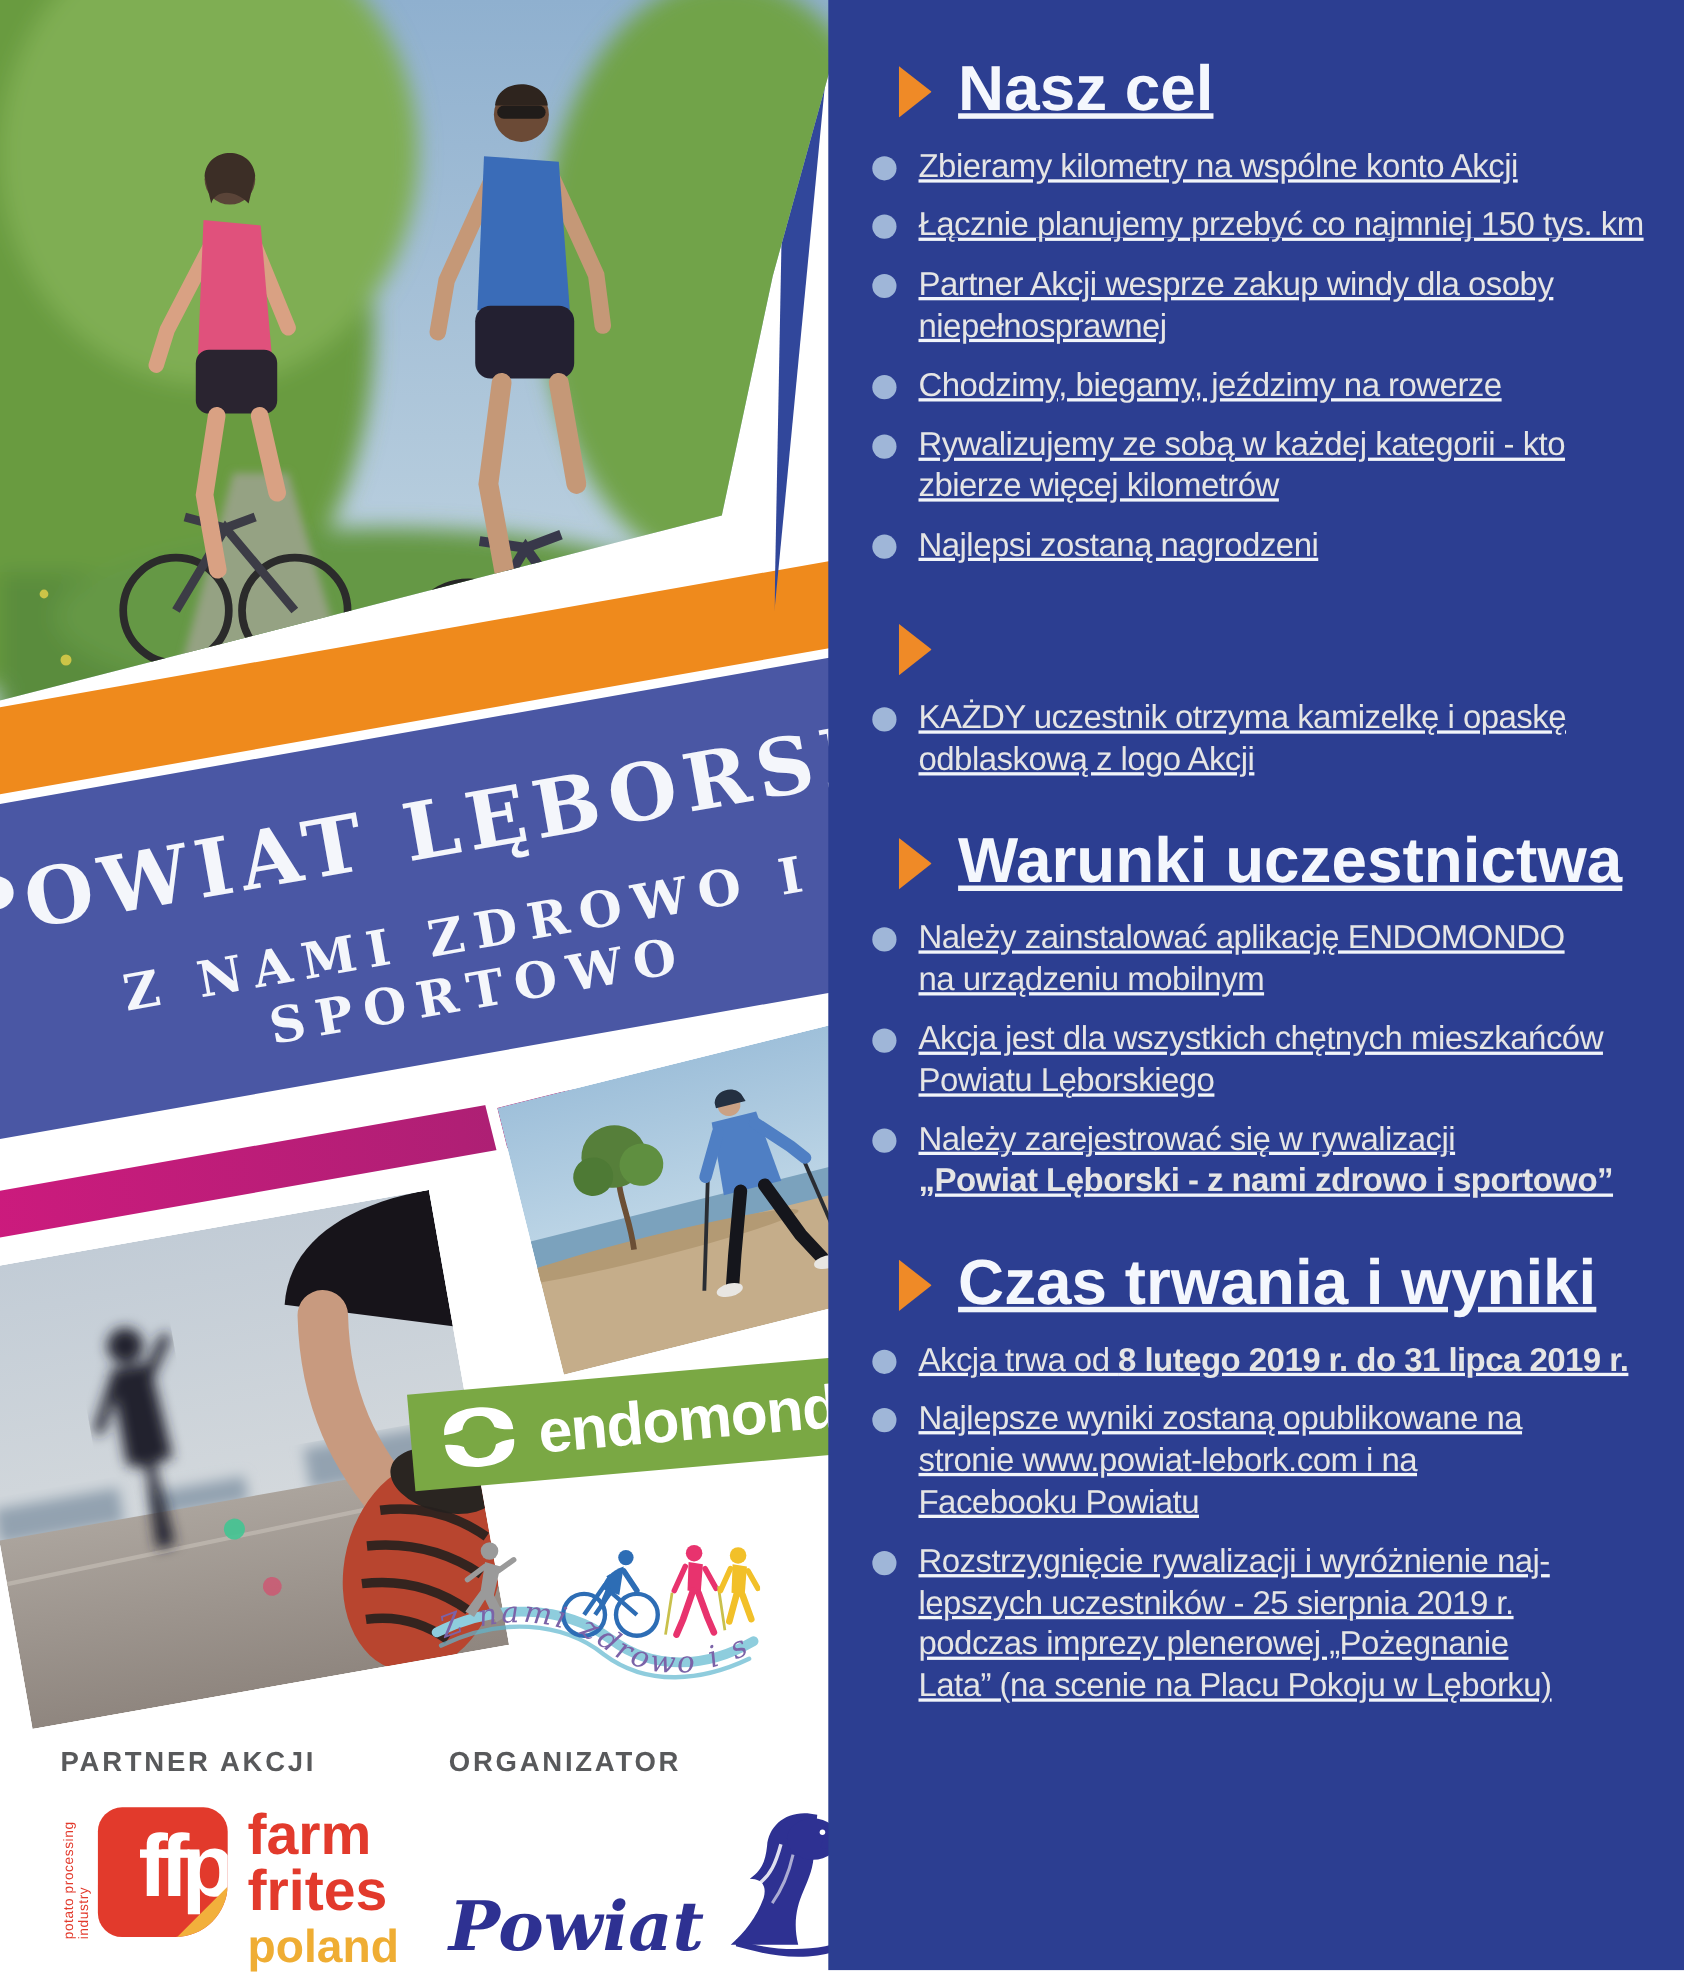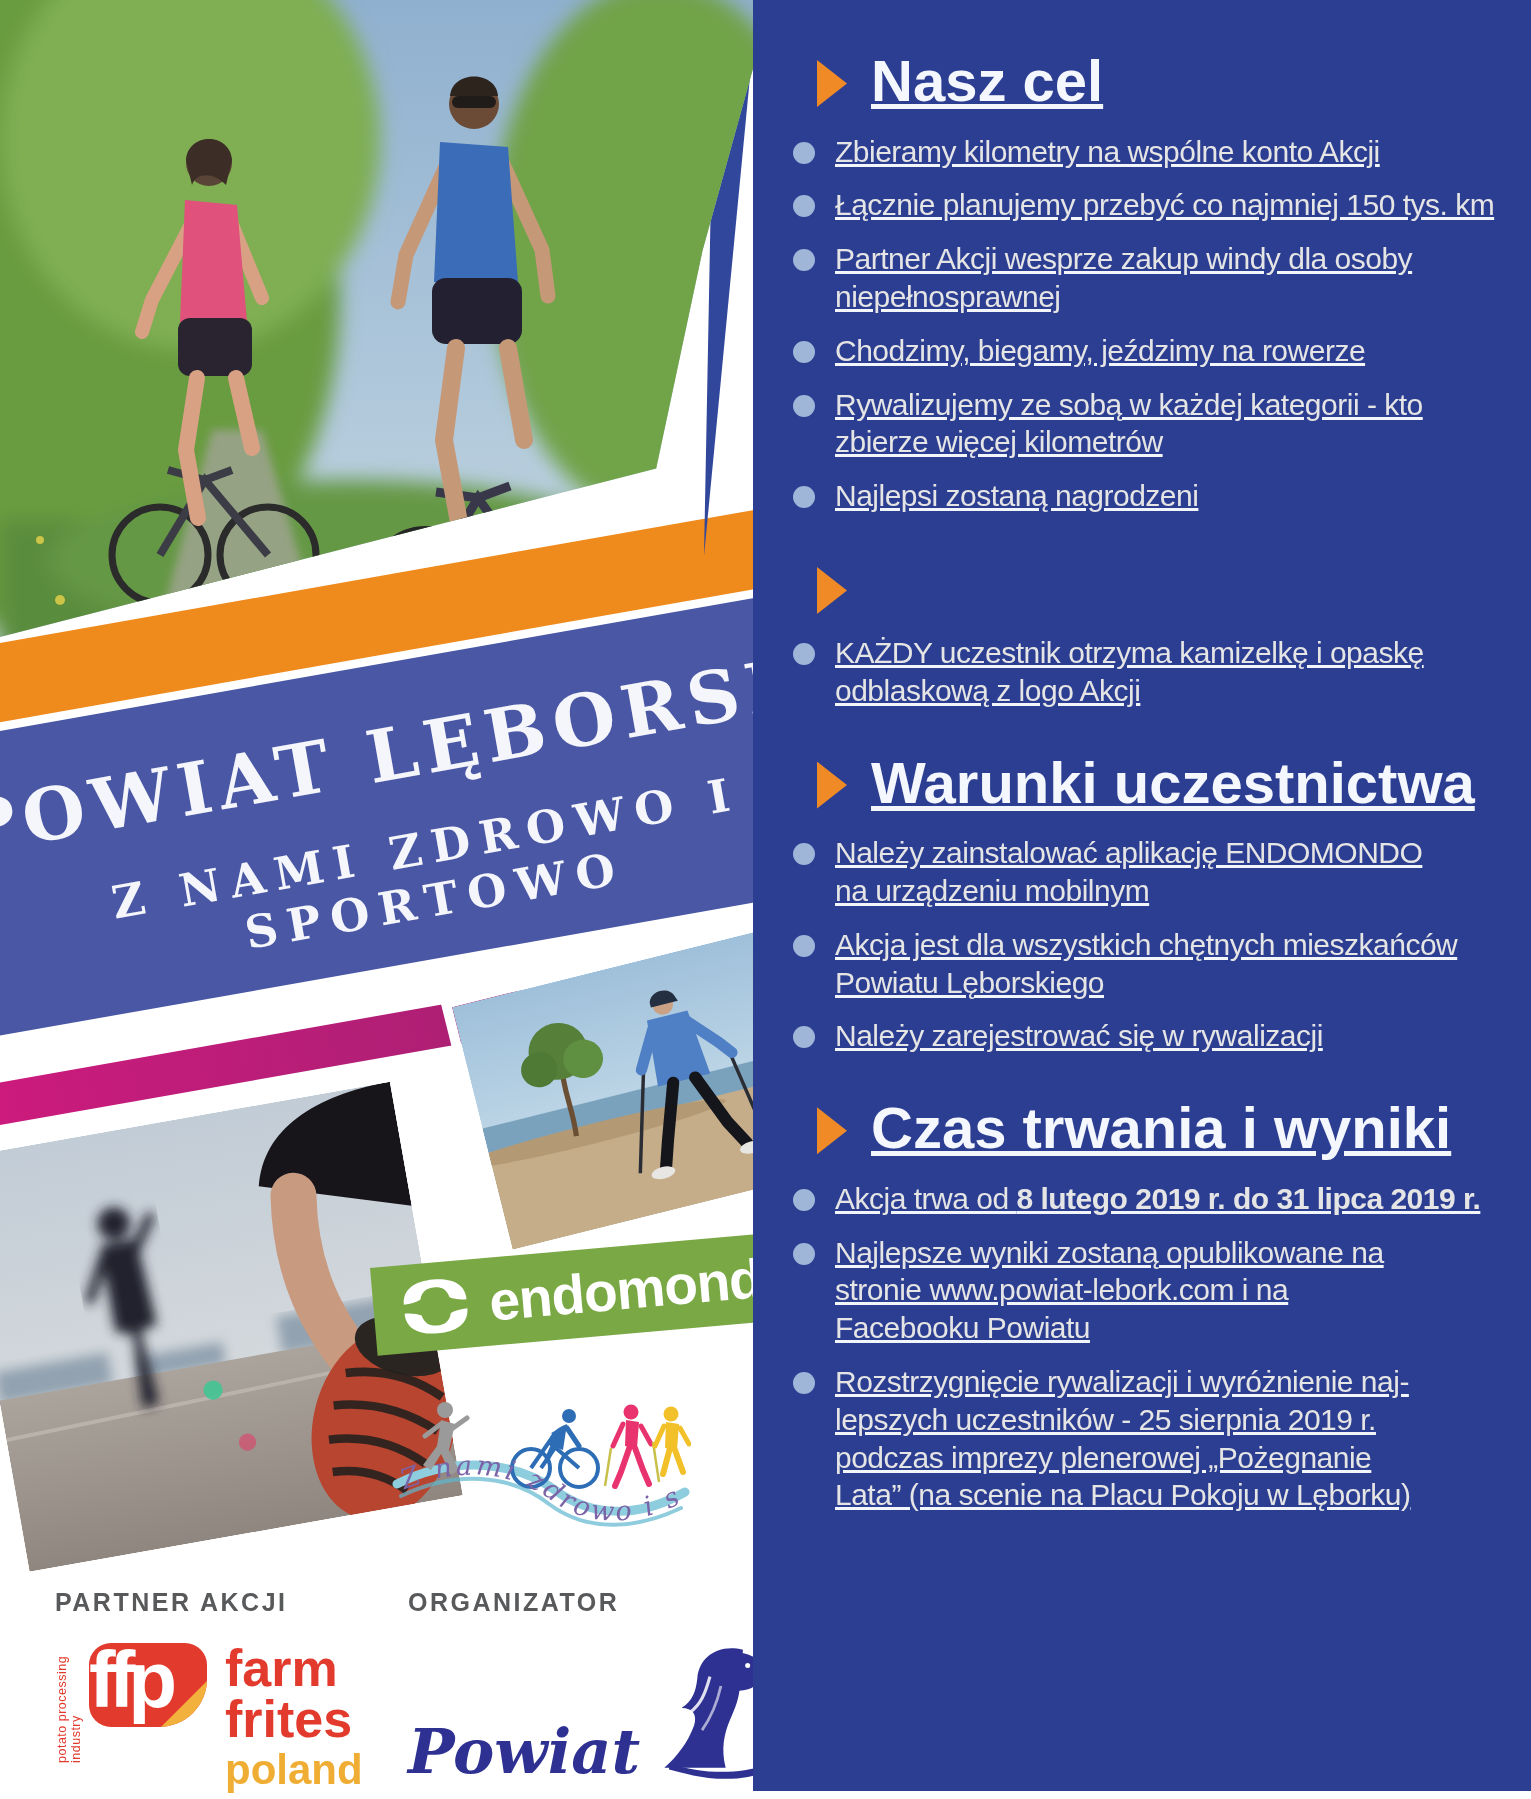--- a/index.html
+++ b/index.html
@@ -69,22 +69,22 @@
   .endo-word{color:#fff;font-size:55px;font-weight:700;letter-spacing:-1px;}
 
   .camp-logo{position:absolute;left:383px;top:1362px;width:308px;height:218px;z-index:30;}
   .camp-logo svg{width:100%;height:100%;}
 
   .small-label{font-size:25px;font-weight:700;letter-spacing:2.5px;color:var(--label_gray,#58595b);}
   .partner{position:absolute;left:55px;top:1588px;z-index:30;}
   .ff-row{display:flex;align-items:flex-start;margin-top:26px;}
   .ff-vert{writing-mode:vertical-rl;transform:rotate(180deg);font-size:12.5px;
     color:var(--ff_red,#e23a2c);height:120px;margin-right:6px;letter-spacing:.5px;}
-  .ff-badge{position:relative;width:118px;height:84px;background:var(--ff_red,#e23a2c);
-    border-radius:22px 22px 48px 22px;overflow:hidden;display:flex;align-items:center;justify-content:flex-start;}
+  .ff-badge{position:relative;width:118px;height:118px;background:var(--ff_red,#e23a2c);
+    border-radius:22px 22px 48px 22px;overflow:hidden;display:flex;align-items:center;justify-content:flex-end;}
   .ff-mono{color:#fff;font-size:80px;font-weight:700;letter-spacing:-7px;margin-top:-10px;}
   .ff-corner{position:absolute;right:0;bottom:0;width:46px;height:46px;
     background:var(--ff_yellow,#f2b03c);clip-path:polygon(100% 0,100% 100%,0 100%);}
   .ff-names{margin-left:18px;line-height:.98;}
   .ff-n1{font-size:52px;font-weight:700;color:var(--ff_red,#e23a2c);letter-spacing:0;}
   .ff-n2{font-size:42px;font-weight:700;color:#efad33;margin-top:4px;}
 
   .organizer{position:absolute;left:408px;top:1588px;z-index:30;}
   .pl-row{display:flex;align-items:flex-end;margin-top:20px;gap:12px;}
   .pl-script{font-family:"DejaVu Serif",serif;font-style:italic;font-weight:700;
@@ -413,21 +413,21 @@
 na urządzeniu mobilnym</span></p>
             </li>
             <li>
               <span class="dot"></span>
               <p class="btxt"><span>Akcja jest dla wszystkich chętnych mieszkańców
 Powiatu Lęborskiego</span></p>
             </li>
             <li>
               <span class="dot"></span>
               <p class="btxt"><span>Należy zarejestrować się w rywalizacji
-</span></p>
+</span><strong>„Powiat Lęborski - z nami zdrowo i sportowo”</strong></p>
             </li>
           </ul>
         </section>
         <section class="sec">
           <div class="hrow">
             <span class="tri"></span>
             <h2 class="htxt">Czas trwania i wyniki</h2>
           </div>
           <ul class="blist">
             <li>

